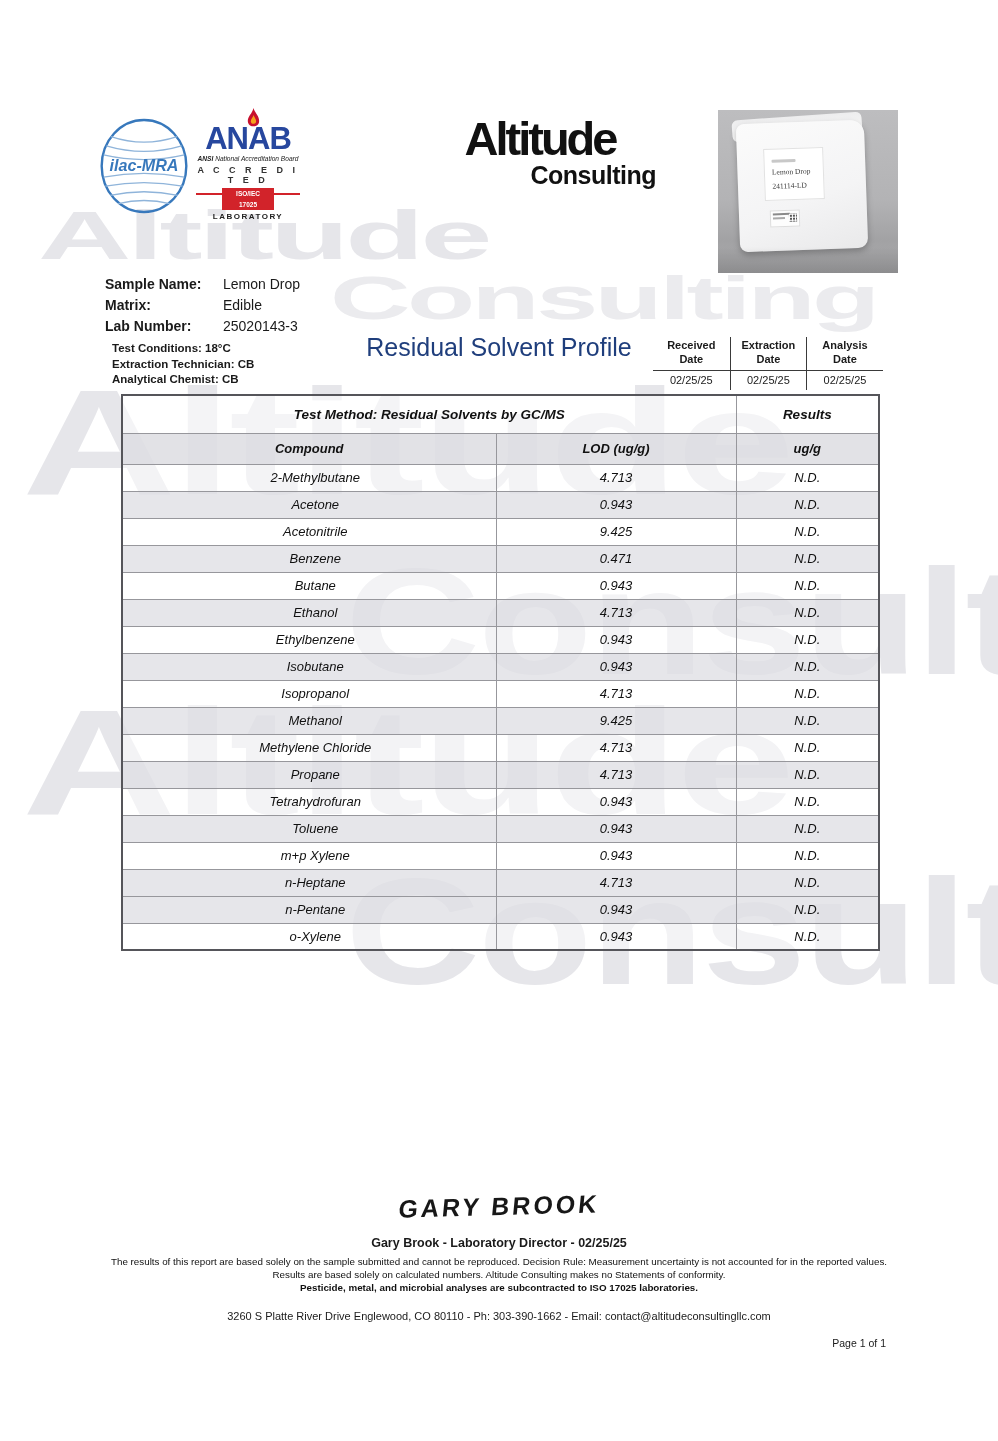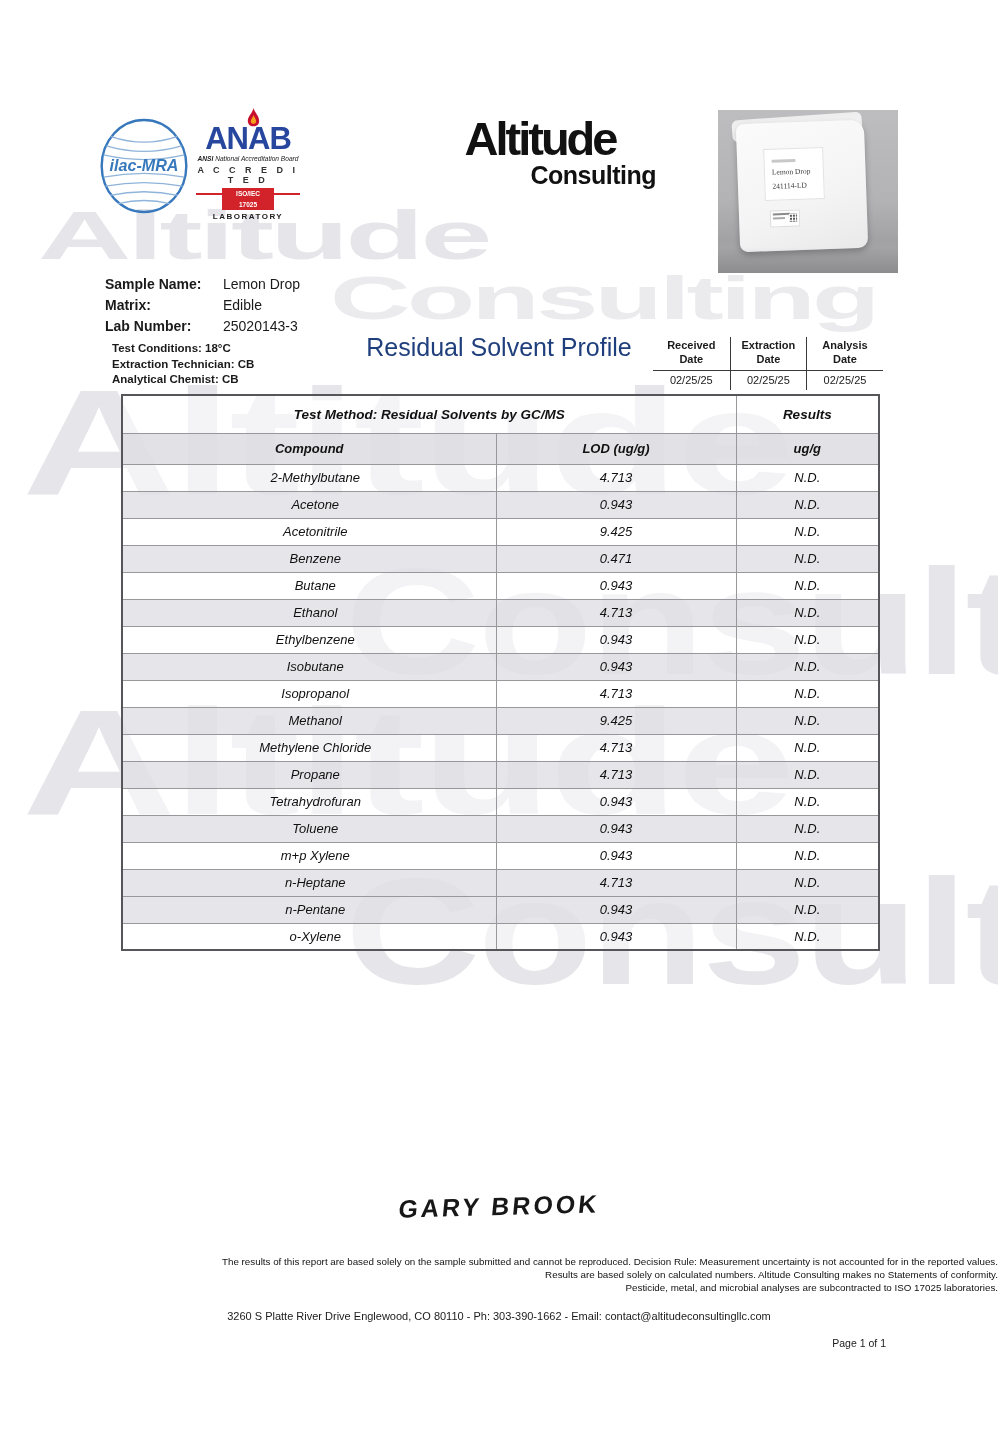--- a/index.html
+++ b/index.html
@@ -118,22 +118,22 @@
   tr.data-row.alt td { background:rgba(223,223,228,0.78);margin-left:35px; }
   td.compound-cell { text-align:left; padding-left:12px; }
 
   
   .sig-script {
     left:0; right:0; top:1192px; text-align:center;
     font-size:25px; font-weight:700; letter-spacing:3px; color:#171717;
     text-transform:uppercase; transform:rotate(-1.5deg) skewX(-7deg);
   }
   .sig-line { left:0; right:0; top:1236px; text-align:center; font-size:12.5px; font-weight:700; }
-  .disclaimer { left:0; right:0; top:1255px; text-align:right; font-size:9.8px; line-height:13px; color:#111; }
-  .disclaimer .b3 { font-weight:400; }
+  .disclaimer { left:0; right:0; top:1255px; text-align:center; font-size:9.8px; line-height:13px; color:#111; }
+  .disclaimer .b3 { font-weight:700; }
   .address { left:0; right:0; top:1310px; text-align:center; font-size:11px; }
   .page-num { top:1337px; right:112px; font-size:10.5px; }
 </style>
 </head>
 <body>
 
 <div class="page">
 
   <div class="wm wm-a1">Altitude</div>
   <div class="wm wm-c1">Consulting</div>
@@ -353,20 +353,21 @@
           <tr class="data-row">
             <td class="compound-cell">o-Xylene</td>
             <td class="lod-cell">0.943</td>
             <td class="result-cell">N.D.</td>
           </tr>
         </tbody>
     </table>
   </div>
 
   <div class="z1 sig-script">Gary Brook</div>
+  <div class="z1 sig-line">Gary Brook - Laboratory Director - 02/25/25</div>
 
   <div class="z1 disclaimer">
     <div>The results of this report are based solely on the sample submitted and cannot be reproduced. Decision Rule: Measurement uncertainty is not accounted for in the reported values.</div>
     <div>Results are based solely on calculated numbers. Altitude Consulting makes no Statements of conformity.</div>
     <div class="b3">Pesticide, metal, and microbial analyses are subcontracted to ISO 17025 laboratories.</div>
   </div>
 
   <div class="z1 address">3260 S Platte River Drive Englewood, CO 80110 - Ph: 303-390-1662 - Email: contact@altitudeconsultingllc.com</div>
   <div class="z1 page-num" style="position:absolute;">Page 1 of 1</div>
 

